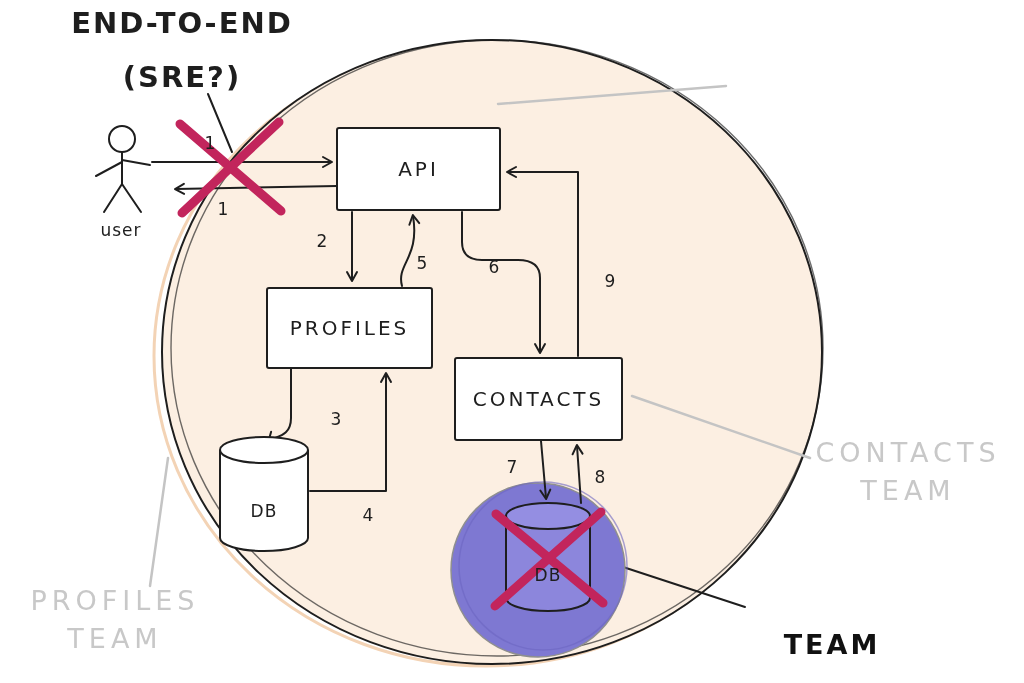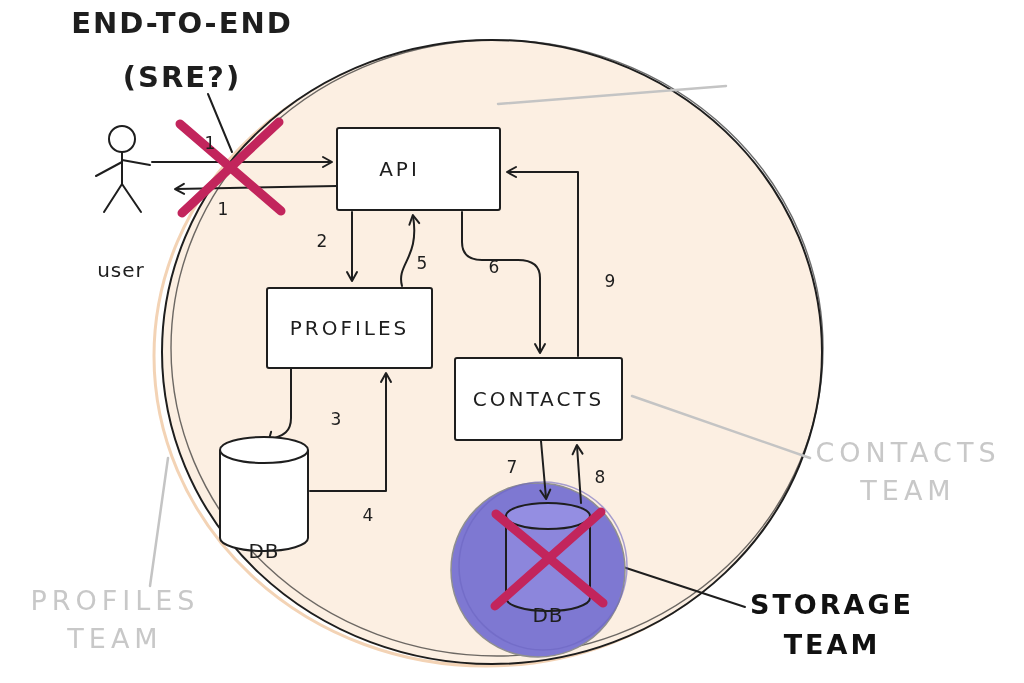--- a/index.html
+++ b/index.html
@@ -21,21 +21,21 @@
     text-align: center;
     white-space: nowrap;
     color: #1e1e1e;
     font-family: "DejaVu Sans", sans-serif;
     line-height: 1.1;
   }
   .title { font-size: 29px; letter-spacing: 2px; font-weight: bold; }
   .team  { font-size: 27px; letter-spacing: 5px; color: #c8c8c8; }
   .team-black { font-size: 27px; letter-spacing: 3px; color: #111111; font-weight: bold; }
   .node  { font-size: 20px; letter-spacing: 3px; }
-  .small { font-size: 20px; letter-spacing: 1px; margin-top: 40px; }
+  .small { font-size: 17px; letter-spacing: 1px; }
   .num   { font-size: 17px; }
 </style>
 </head>
 <body>
 
 <div class="stage">
 
   <svg width="1024" height="683" viewBox="0 0 1024 683">
     <defs>
       <marker id="arrowhead" markerWidth="16" markerHeight="16" refX="10" refY="7" orient="auto" markerUnits="userSpaceOnUse">
@@ -111,24 +111,23 @@
   <div class="label title" style="left:62px; top:6px; width:240px; height:36px;">END-TO-END</div>
   <div class="label title" style="left:92px; top:60px; width:180px; height:36px;">(SRE?)</div>
 
 
   <div class="label team" style="left:808px; top:436px; width:200px; height:34px;">CONTACTS</div>
   <div class="label team" style="left:808px; top:474px; width:200px; height:34px;">TEAM</div>
 
   <div class="label team" style="left:20px; top:584px; width:190px; height:34px;">PROFILES</div>
   <div class="label team" style="left:20px; top:622px; width:190px; height:34px;">TEAM</div>
 
-  <div class="label team-black" style="left:742px; top:588px; width:180px; height:34px;">STORAGE</div>
   <div class="label team-black" style="left:742px; top:628px; width:180px; height:34px;">TEAM</div>
 
-  <div class="label node" style="left:318px; top:128px; width:163px; height:82px;border-radius:22px;">API</div>
+  <div class="label node" style="left:337px; top:128px; width:163px; height:82px;border-radius:22px;">API</div>
   <div class="label node" style="left:267px; top:288px; width:165px; height:80px;">PROFILES</div>
   <div class="label node" style="left:455px; top:358px; width:167px; height:82px;">CONTACTS</div>
 
   <div class="label small" style="left:220px; top:498px; width:88px; height:26px;">DB</div>
   <div class="label small" style="left:505px; top:562px; width:86px; height:26px;">DB</div>
 
   <div class="label small" style="left:88px; top:218px; width:66px; height:24px;">user</div>
 
   <div class="label num" style="left:198px; top:132px; width:24px; height:22px;">1</div>
   <div class="label num" style="left:208px; top:198px; width:30px; height:22px;">1</div>

